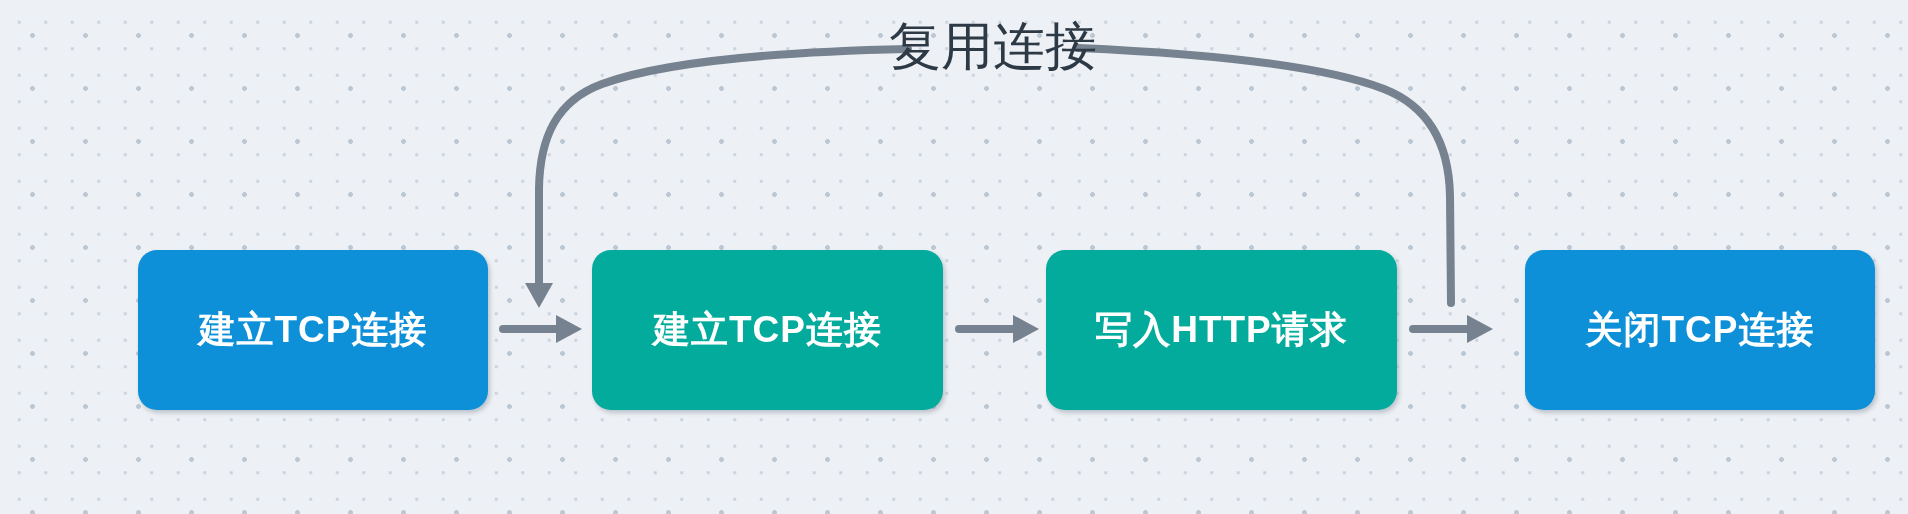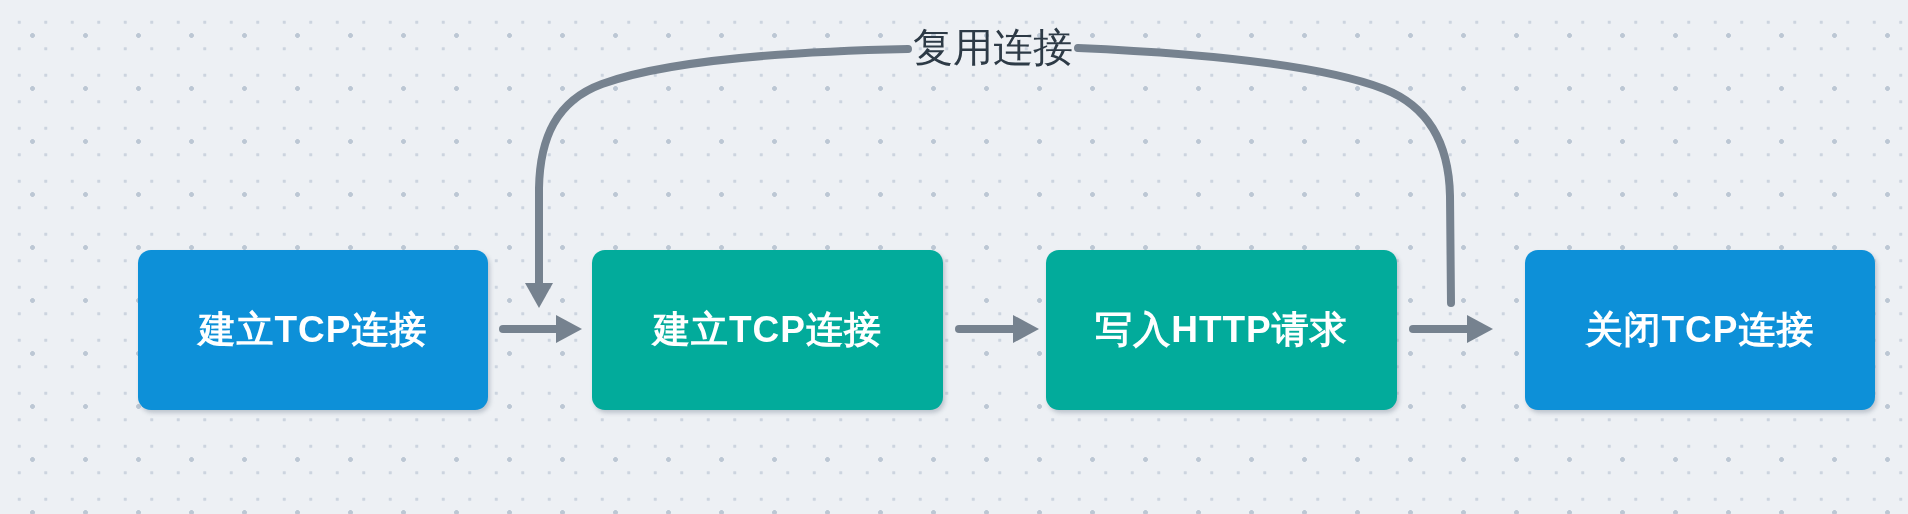--- a/index.html
+++ b/index.html
@@ -23,21 +23,21 @@
     position: absolute;
     left: 0;
     top: 0;
     width: 1908px;
     height: 514px;
   }
   .node {
     position: absolute;
     top: 250px;
     height: 160px;
-    border-radius: 13px;
+    border-radius: 19px;
     display: flex;
     align-items: center;
     justify-content: center;
     color: #ffffff;
     font-size: 37px;
     font-weight: 700;
     letter-spacing: 1px;
     box-shadow: 2px 3px 4px rgba(130, 142, 158, 0.45);
     cursor: default;
     white-space: nowrap;
@@ -46,21 +46,21 @@
   .node-teal { background: #02ab9b; }
   #node-1 { left: 138px; width: 350px; }
   #node-2 { left: 592px; width: 351px; }
   #node-3 { left: 1046px; width: 351px; }
   #node-4 { left: 1505px; width: 350px; margin-left: 20px; }
   .loop-label {
     position: absolute;
     left: 993px;
     top: 47px;
     transform: translate(-50%, -50%);
-    font-size: 40px;
+    font-size: 52px;
     font-weight: 500;
     color: #2d3a46;
     white-space: nowrap;
   }
   .edge-stroke {
     stroke: #76828f;
     stroke-width: 8;
     fill: none;
     stroke-linecap: round;
   }

